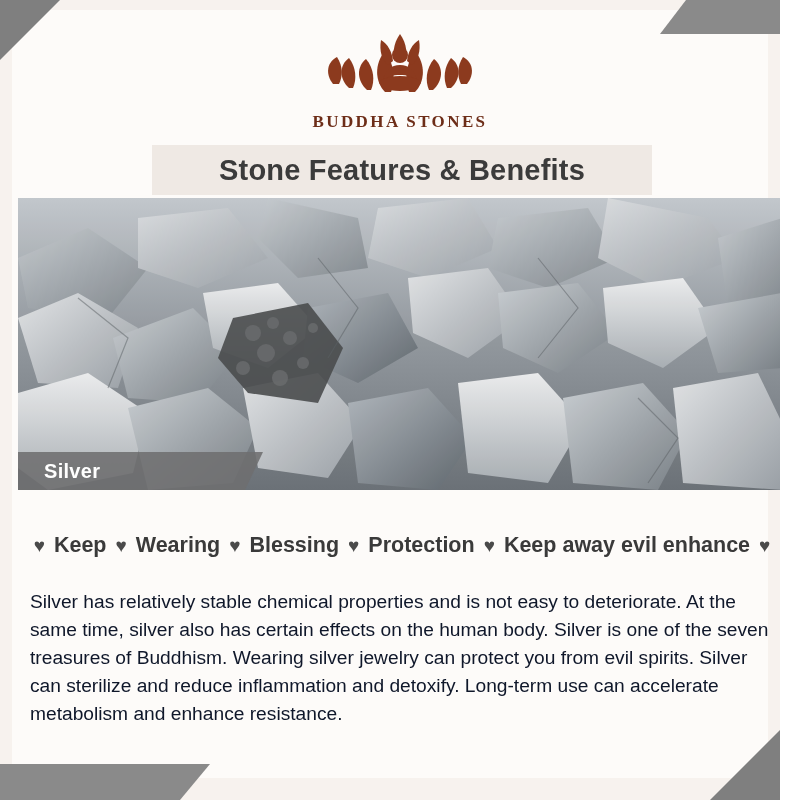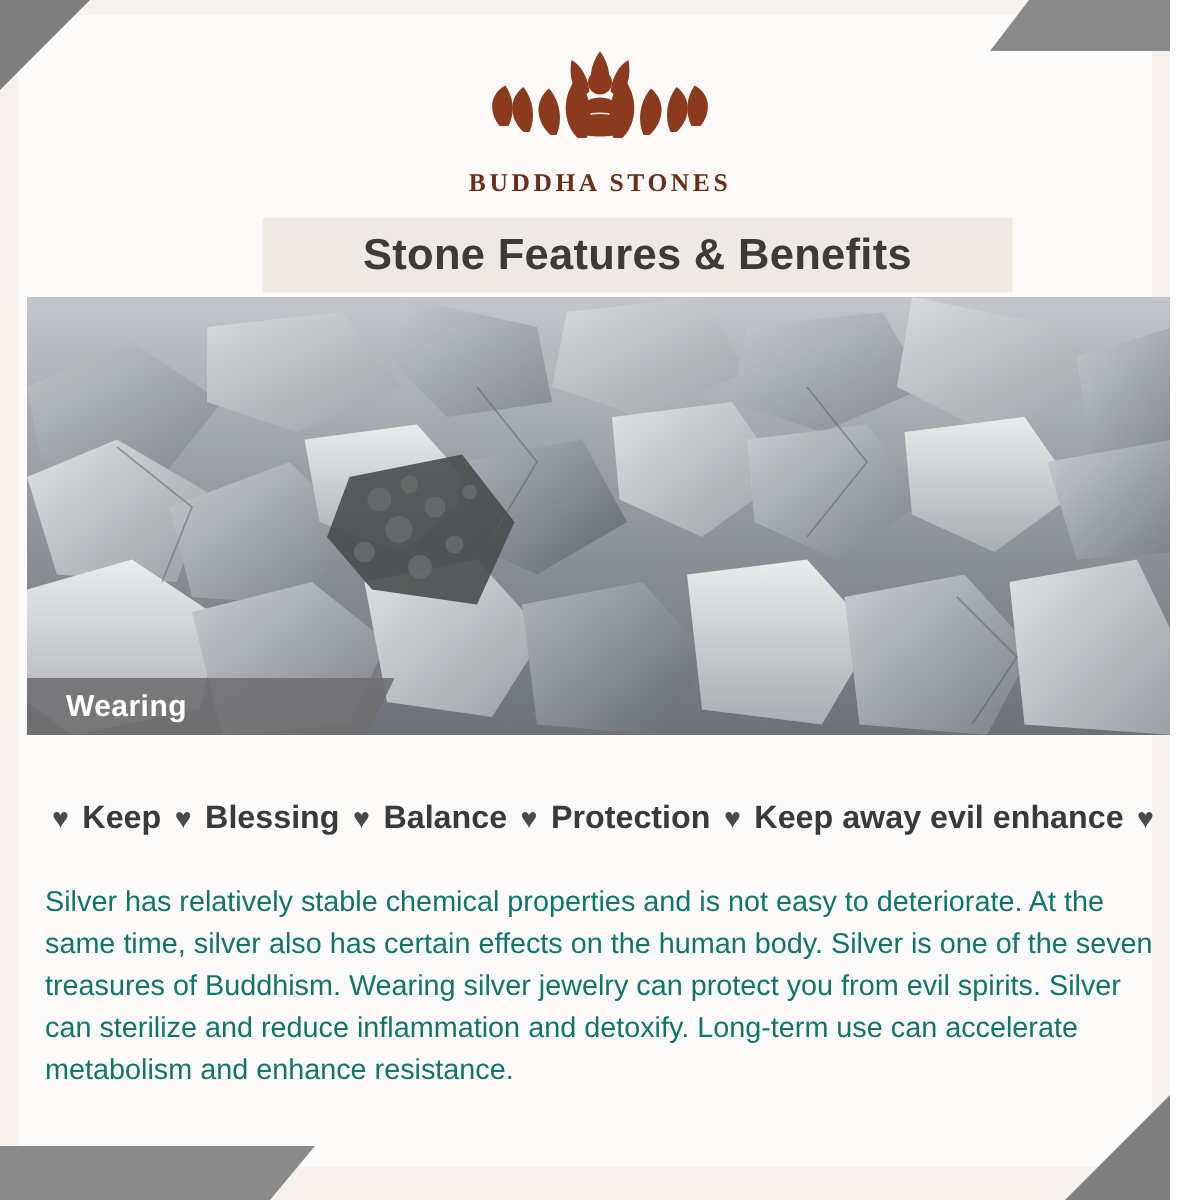--- a/index.html
+++ b/index.html
@@ -92,21 +92,20 @@
     position: absolute;
     top: 145px;
     left: 152px;
     width: 500px;
     height: 50px;
     background: #efe9e4;
     z-index: 6;
     display: flex;
     align-items: center;
     justify-content: center;
-    margin-left: 23px;
   }
   .title-band .title-text {
     font-size: 29px;
     font-weight: bold;
     color: #3b3b3b;
     letter-spacing: 0.2px;
   }
 
   
   .hero {
@@ -164,21 +163,21 @@
   .benefits .word { padding: 0 2px; }
 
   
   .body-copy {
     position: absolute;
     top: 588px;
     left: 30px;
     width: 748px;
     font-size: 19.2px;
     line-height: 28px;
-    color: #0f766e;
+    color: #0f172a;
     z-index: 6;
     text-align: left;
   }
 </style>
 </head>
 <body>
 
 <div class="page">
 
   <div class="sheet"></div>
@@ -291,31 +290,31 @@
           <circle cx="295" cy="130" r="5"></circle>
       </g>
       <g stroke="#5e6368" stroke-width="1.2" opacity="0.5" fill="none">
         <path d="M60 100 L110 140 L90 190"></path>
         <path d="M300 60 L340 110 L310 160"></path>
         <path d="M520 60 L560 110 L520 160"></path>
         <path d="M620 200 L660 240 L630 285"></path>
       </g>
       <rect width="764" height="292" fill="#000" opacity="0.03"></rect>
     </svg>
-    <div class="hero-label">Wearing</div>
+    <div class="hero-label">Silver</div>
   </div>
 
   <div class="benefits">
     <span class="heart">♥</span>
     <span class="word">Keep</span>
     <span class="heart">♥</span>
+    <span class="word">Wearing</span>
+    <span class="heart">♥</span>
     <span class="word">Blessing</span>
     <span class="heart">♥</span>
-    <span class="word">Balance</span>
-    <span class="heart">♥</span>
     <span class="word">Protection</span>
     <span class="heart">♥</span>
     <span class="word">Keep away evil enhance</span>
     <span class="heart">♥</span>
   </div>
 
   <div class="body-copy">Silver has relatively stable chemical properties and is not easy to deteriorate. At the same time, silver also has certain effects on the human body. Silver is one of the seven treasures of Buddhism. Wearing silver jewelry can protect you from evil spirits. Silver can sterilize and reduce inflammation and detoxify. Long-term use can accelerate metabolism and enhance resistance.</div>
 
 </div>
 

